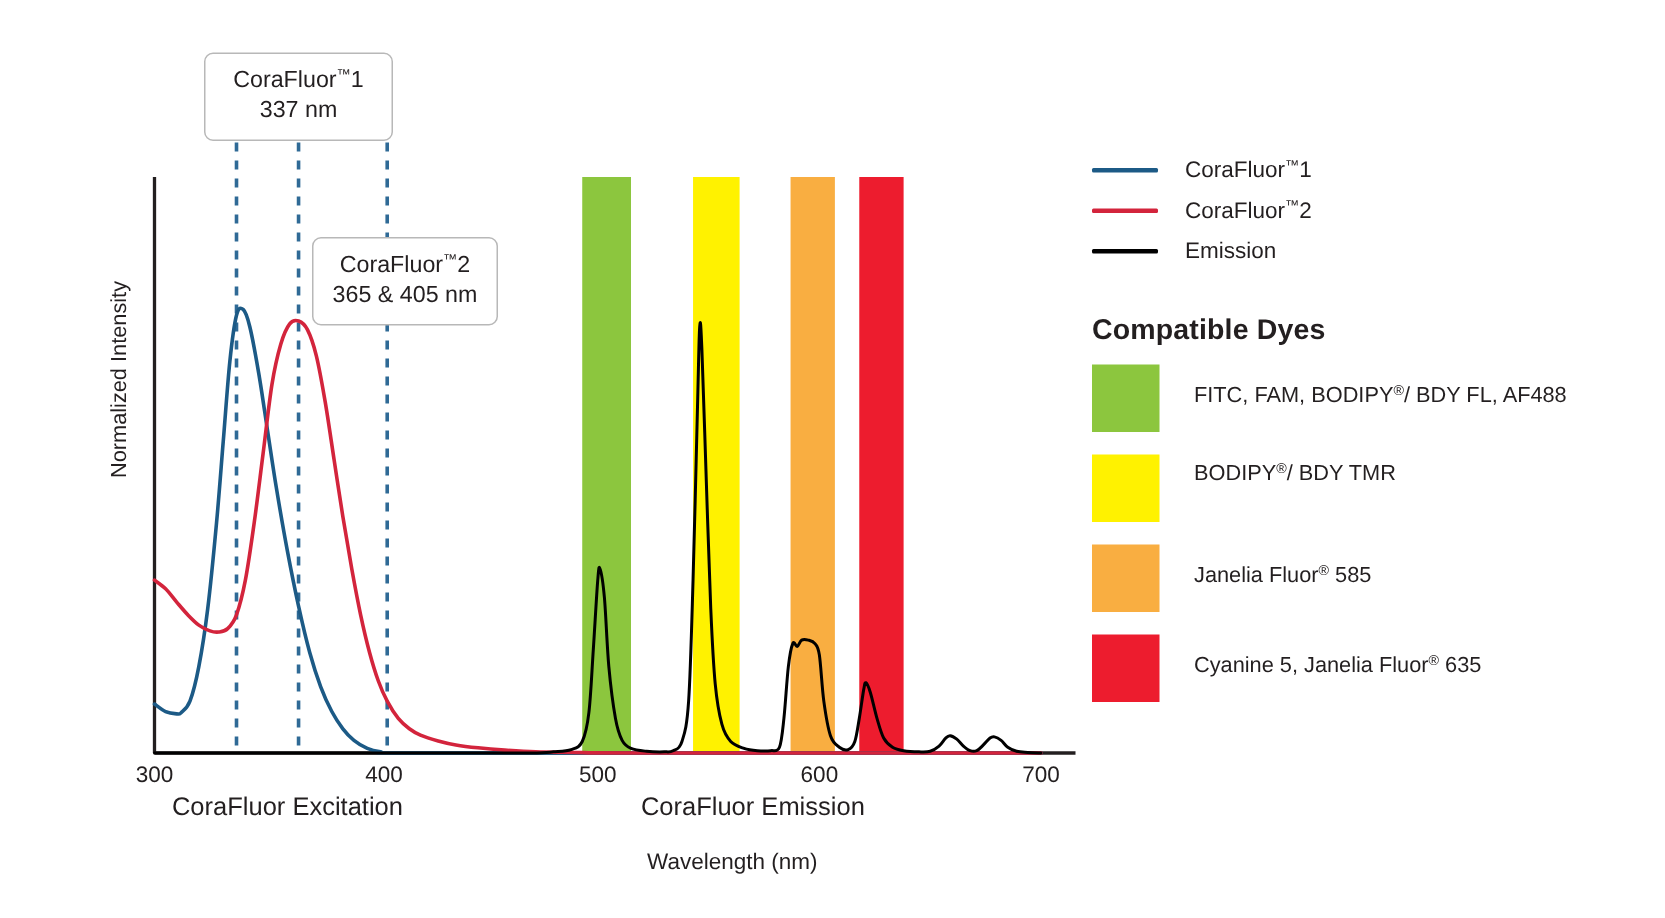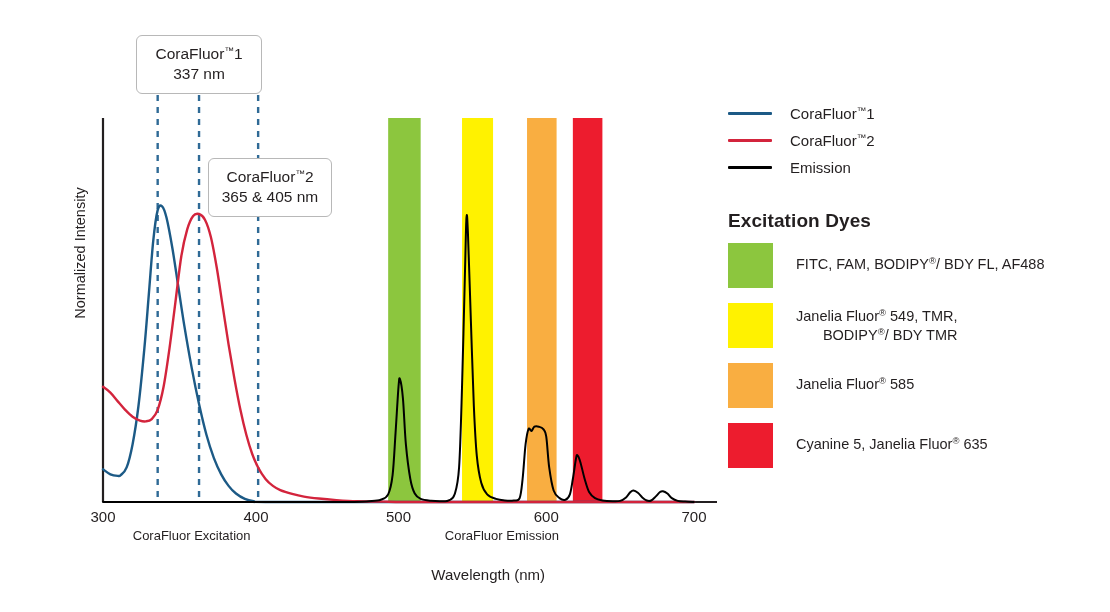--- a/index.html
+++ b/index.html
@@ -52,21 +52,21 @@
   
   .axis-tick {
     position: absolute;
     font-size: 15px;
     color: #231f20;
     text-align: center;
     width: 60px;
   }
   .axis-sublabel {
     position: absolute;
-    font-size: 13px;
+    font-size: 17px;
     color: #231f20;
     text-align: center;
     white-space: nowrap;
   }
   #xaxis-title {
     position: absolute;
     left: 295px;
     top: 566px;
     width: 250px;
     text-align: right;
@@ -206,32 +206,31 @@
         </div>
         <div class="legend-row">
           <span class="legend-swatch" style="background: rgb(211, 36, 60);"></span>
           <span class="legend-label"><span>CoraFluor</span><sup class="tm">™</sup><span>2</span></span>
         </div>
         <div class="legend-row">
           <span class="legend-swatch" style="background: rgb(0, 0, 0);"></span>
           <span class="legend-label"><span>Emission</span></span>
         </div>
       </div>
-    <div id="dyes-heading">Excitation Dyes</div>
+    <div id="dyes-heading">Compatible Dyes</div>
     <div id="dyes-list">
         <div class="dye-row">
           <div class="dye-swatch" style="background: rgb(140, 198, 62);"></div>
           <div class="dye-label">
             <span class="ln"><span>FITC, FAM, BODIPY</span><sup class="reg">®</sup><span>/ BDY FL, AF488</span></span>
           </div>
         </div>
         <div class="dye-row two-line">
           <div class="dye-swatch" style="background: rgb(255, 242, 0);"></div>
           <div class="dye-label">
-            <span class="ln"><span>Janelia Fluor</span><sup class="reg">®</sup><span> 549, TMR,</span></span>
             <span class="ln"><span>BODIPY</span><sup class="reg">®</sup><span>/ BDY TMR</span></span>
           </div>
         </div>
         <div class="dye-row">
           <div class="dye-swatch" style="background: rgb(249, 174, 65);"></div>
           <div class="dye-label">
             <span class="ln"><span>Janelia Fluor</span><sup class="reg">®</sup><span> 585</span></span>
           </div>
         </div>
         <div class="dye-row">

